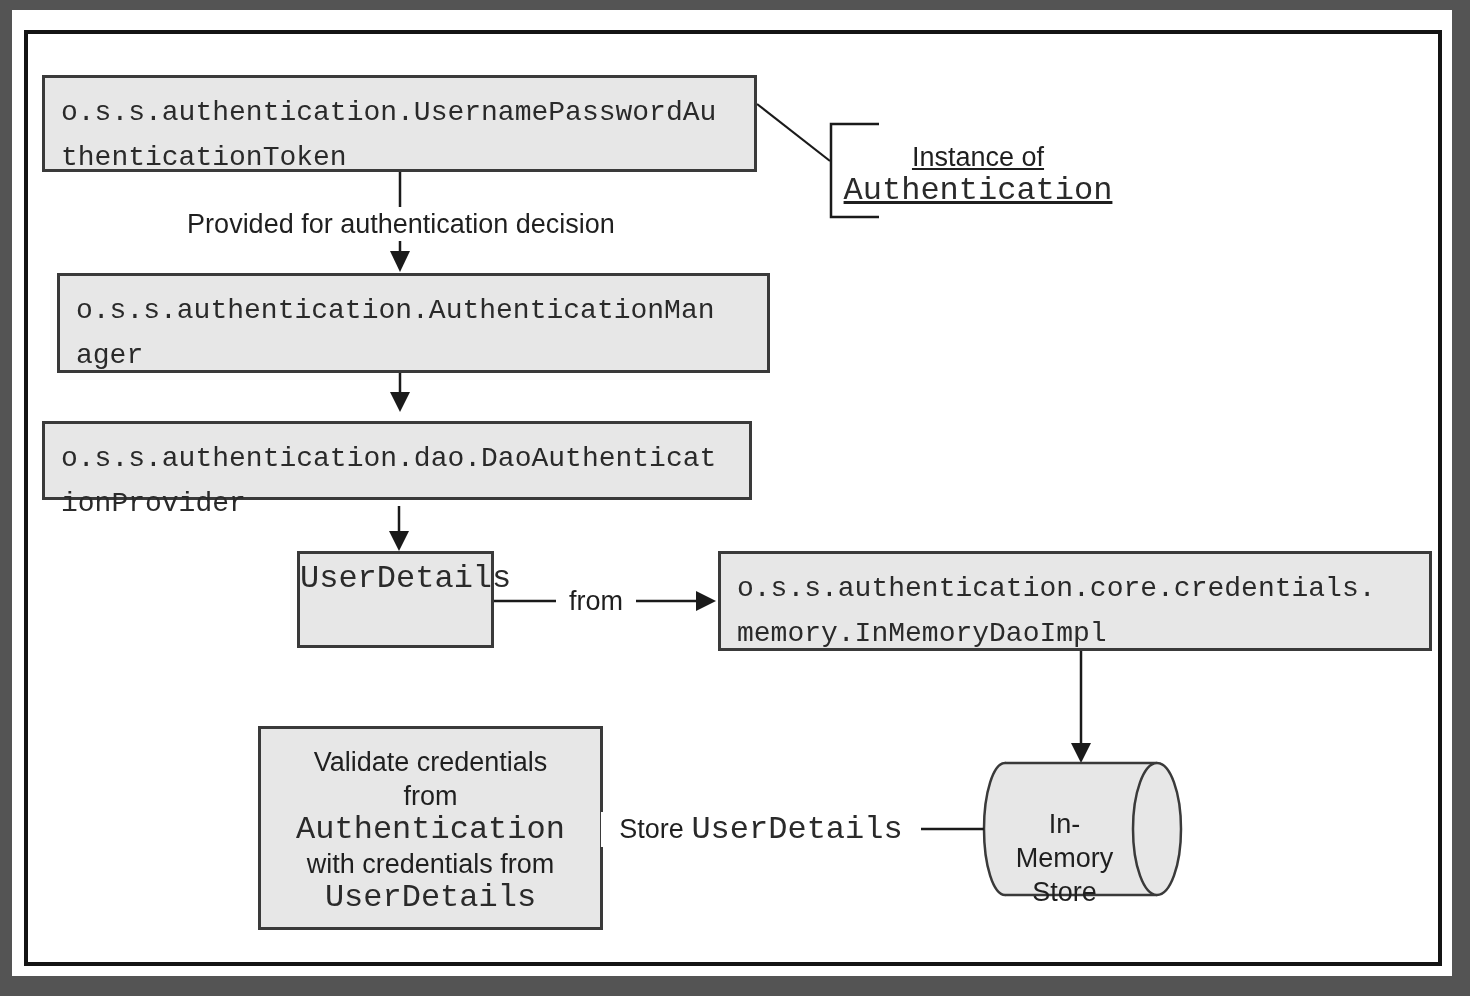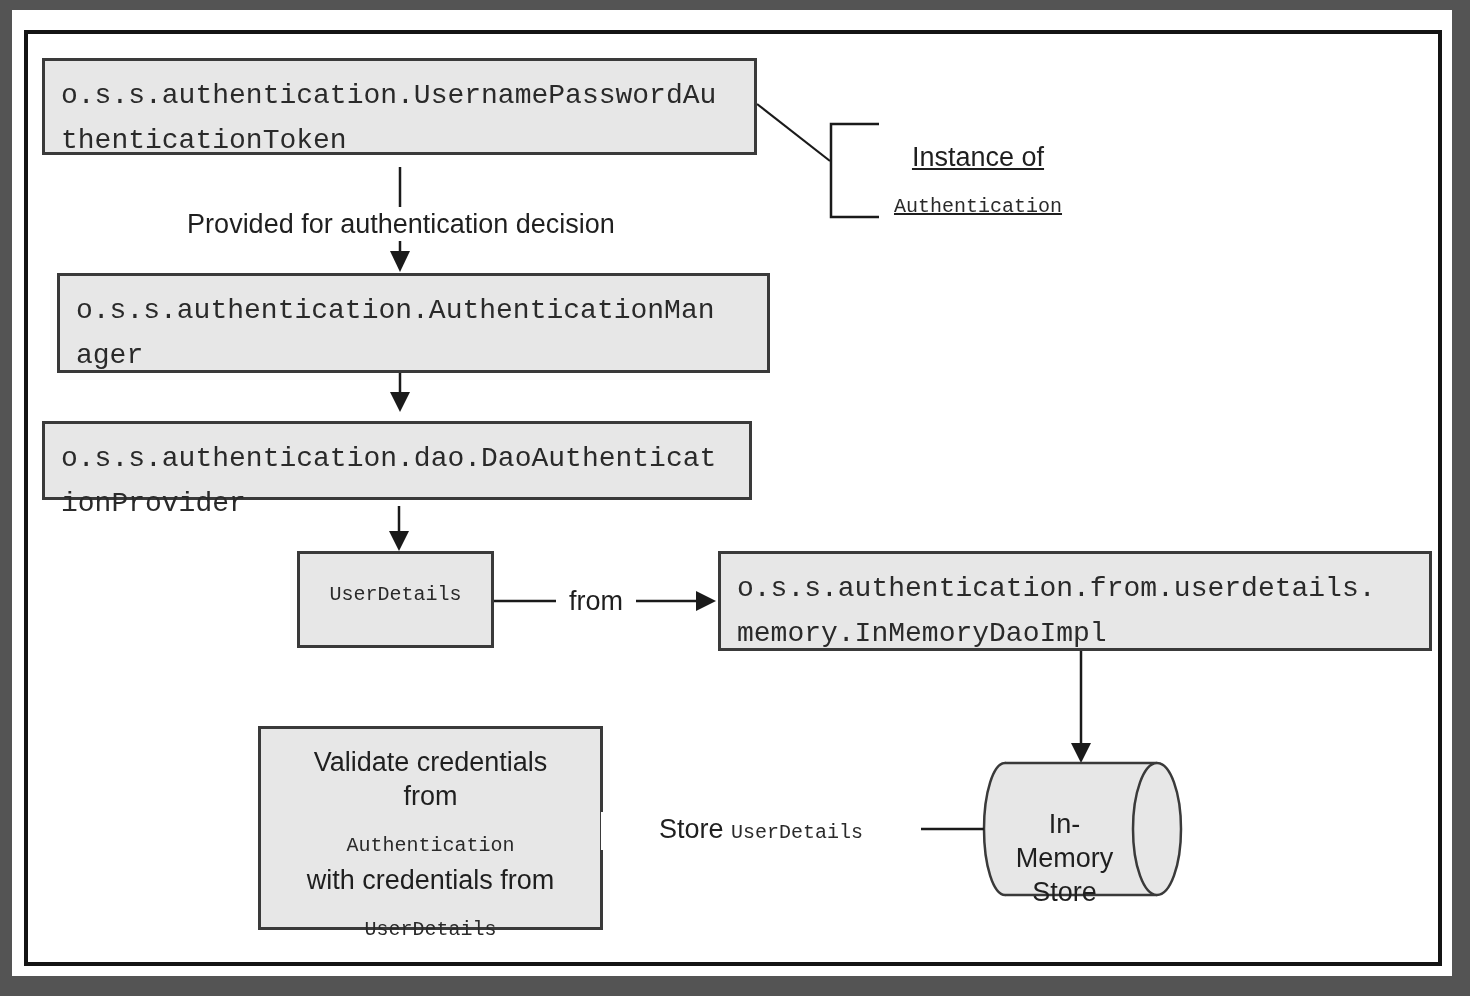--- a/index.html
+++ b/index.html
@@ -16,21 +16,21 @@
          box-sizing:border-box;}
   svg.wires{position:absolute;left:0;top:0;width:1470px;height:996px;}
 
   .node{position:absolute;background:var(--box-fill);border:3px solid var(--box-border);
         box-sizing:border-box;}
   .node .m{font-family:"Liberation Mono",monospace;font-size:28px;line-height:45px;
            color:var(--mono-text);white-space:pre;}
   .pad{padding:12px 0 0 16px;}
   .ctr{text-align:center;}
   .s{font-family:"Liberation Sans",sans-serif;font-size:27px;line-height:34px;color:var(--text);}
-  .mi{font-family:"Liberation Mono",monospace;font-size:20px;line-height:34px;color:var(--mono-text);margin-top:16px;}
+  .mi{font-family:"Liberation Mono",monospace;font-size:32px;line-height:34px;color:var(--mono-text);}
 
   .lbl{position:absolute;text-align:center;font-family:"Liberation Sans",sans-serif;
        font-size:27px;line-height:34px;color:var(--text);white-space:nowrap;}
   .masked{background:var(--page-bg);}
 </style>
 </head>
 <body>
 
 <div class="stage">
   <div class="panel"></div>
@@ -73,41 +73,41 @@
       <line x1="1005" y1="895" x2="1157" y2="895" stroke="var(--box-border)" stroke-width="2.5"></line>
       <ellipse cx="1157" cy="829" rx="24" ry="66" fill="var(--box-fill)" stroke="var(--box-border)" stroke-width="2.5"></ellipse>
     </g>
 
     <g>
       <line x1="564" y1="829" x2="984" y2="829" stroke="var(--line)" stroke-width="2.5"></line>
       <polygon points="566,819 566,839 546,829" fill="var(--line)"></polygon>
     </g>
   </svg>
 
-  <div class="node pad" style="left:42px;top:58px;width:715px;height:97px;">
+  <div class="node pad" style="left:42px;top:75px;width:715px;height:97px;">
     <div class="m">o.s.s.authentication.UsernamePasswordAu</div>
     <div class="m">thenticationToken</div>
   </div>
 
   <div class="node pad" style="left:57px;top:273px;width:713px;height:100px;">
     <div class="m">o.s.s.authentication.AuthenticationMan</div>
     <div class="m">ager</div>
   </div>
 
   <div class="node pad" style="left:42px;top:413px;width:710px;height:79px;margin-top:8px;">
     <div class="m">o.s.s.authentication.dao.DaoAuthenticat</div>
     <div class="m">ionProvider</div>
   </div>
 
   <div class="node ctr" style="left:297px;top:551px;width:197px;height:97px;padding-top:8px;">
     <div class="mi">UserDetails</div>
   </div>
 
   <div class="node pad" style="left:718px;top:551px;width:714px;height:100px;">
-    <div class="m">o.s.s.authentication.from.userdetails.</div>
+    <div class="m">o.s.s.authentication.core.credentials.</div>
     <div class="m">memory.InMemoryDaoImpl</div>
   </div>
 
   <div class="node ctr" style="left:258px;top:726px;width:345px;height:204px;padding-top:16px;">
     <div class="s">Validate credentials</div>
     <div class="s">from</div>
     <div class="mi">Authentication</div>
     <div class="s">with credentials from</div>
     <div class="mi">UserDetails</div>
   </div>

